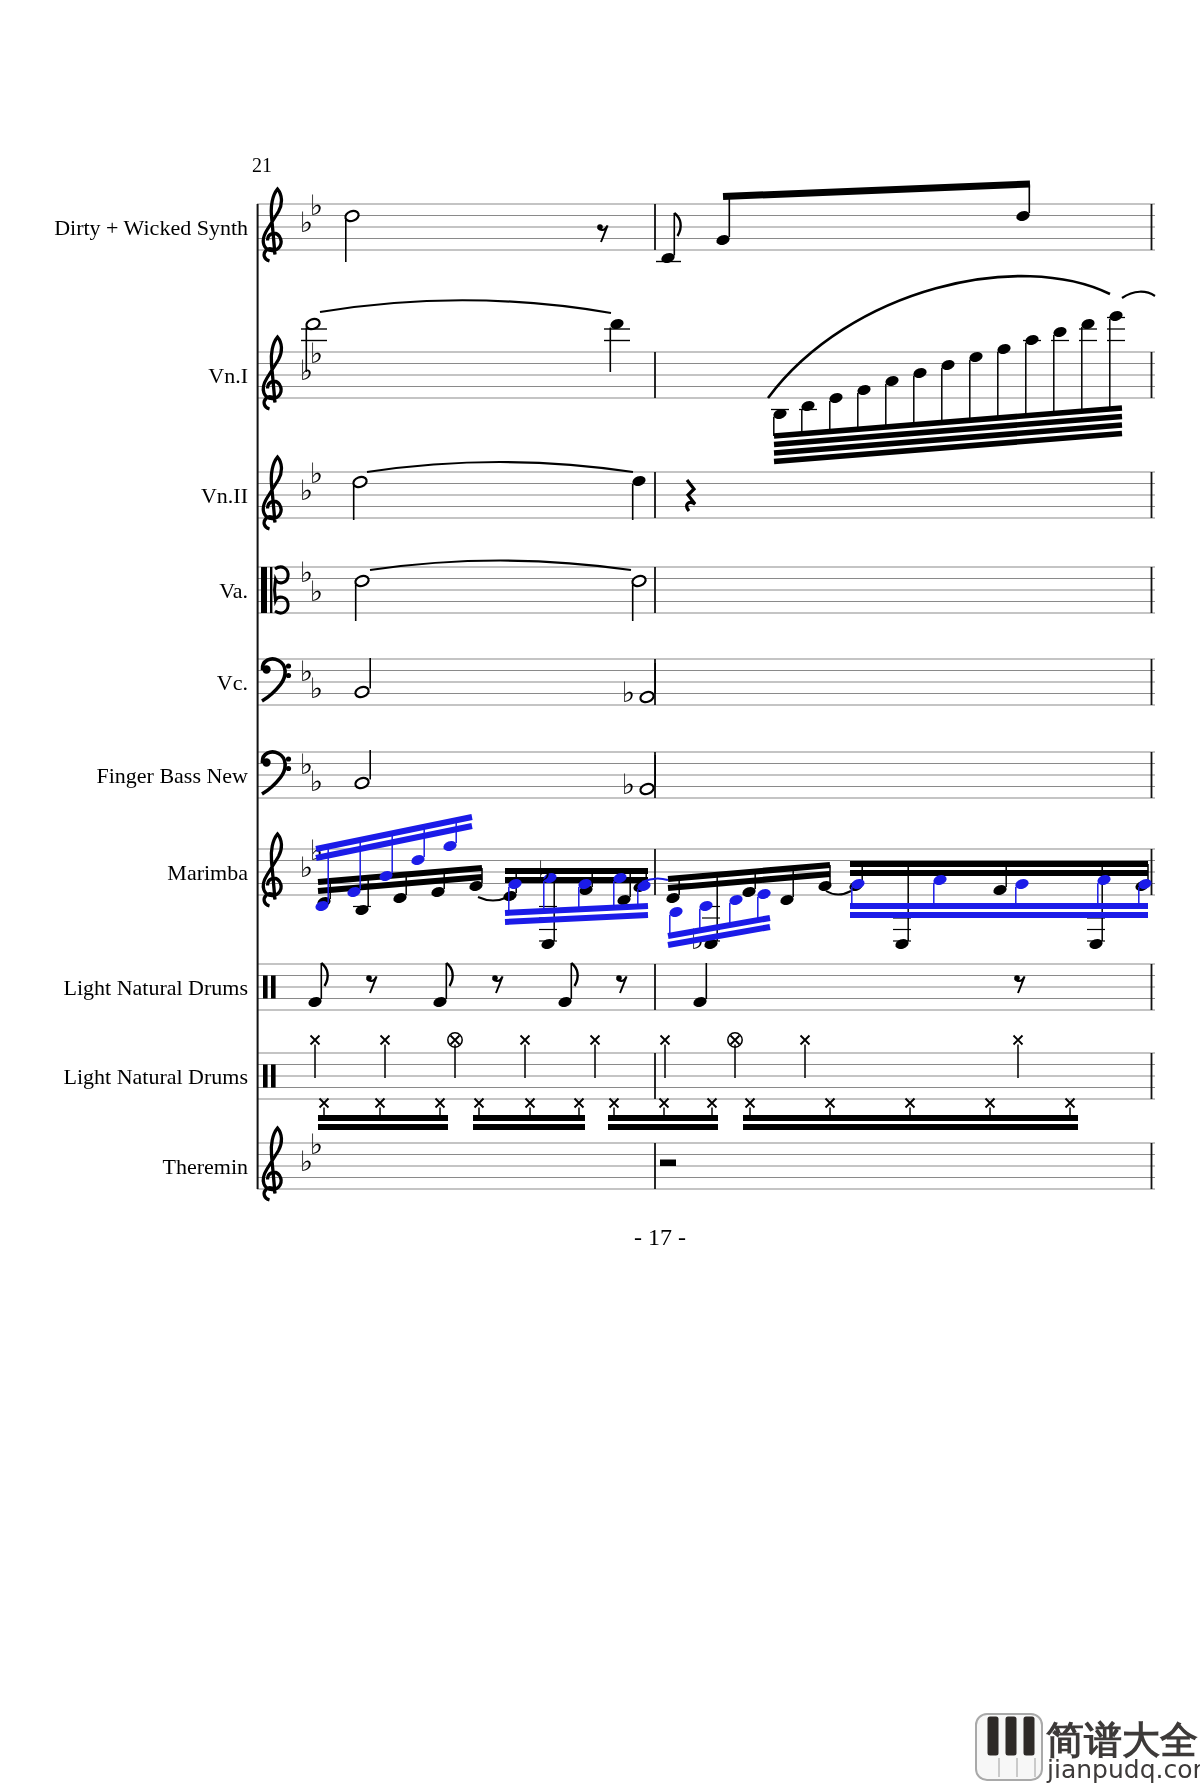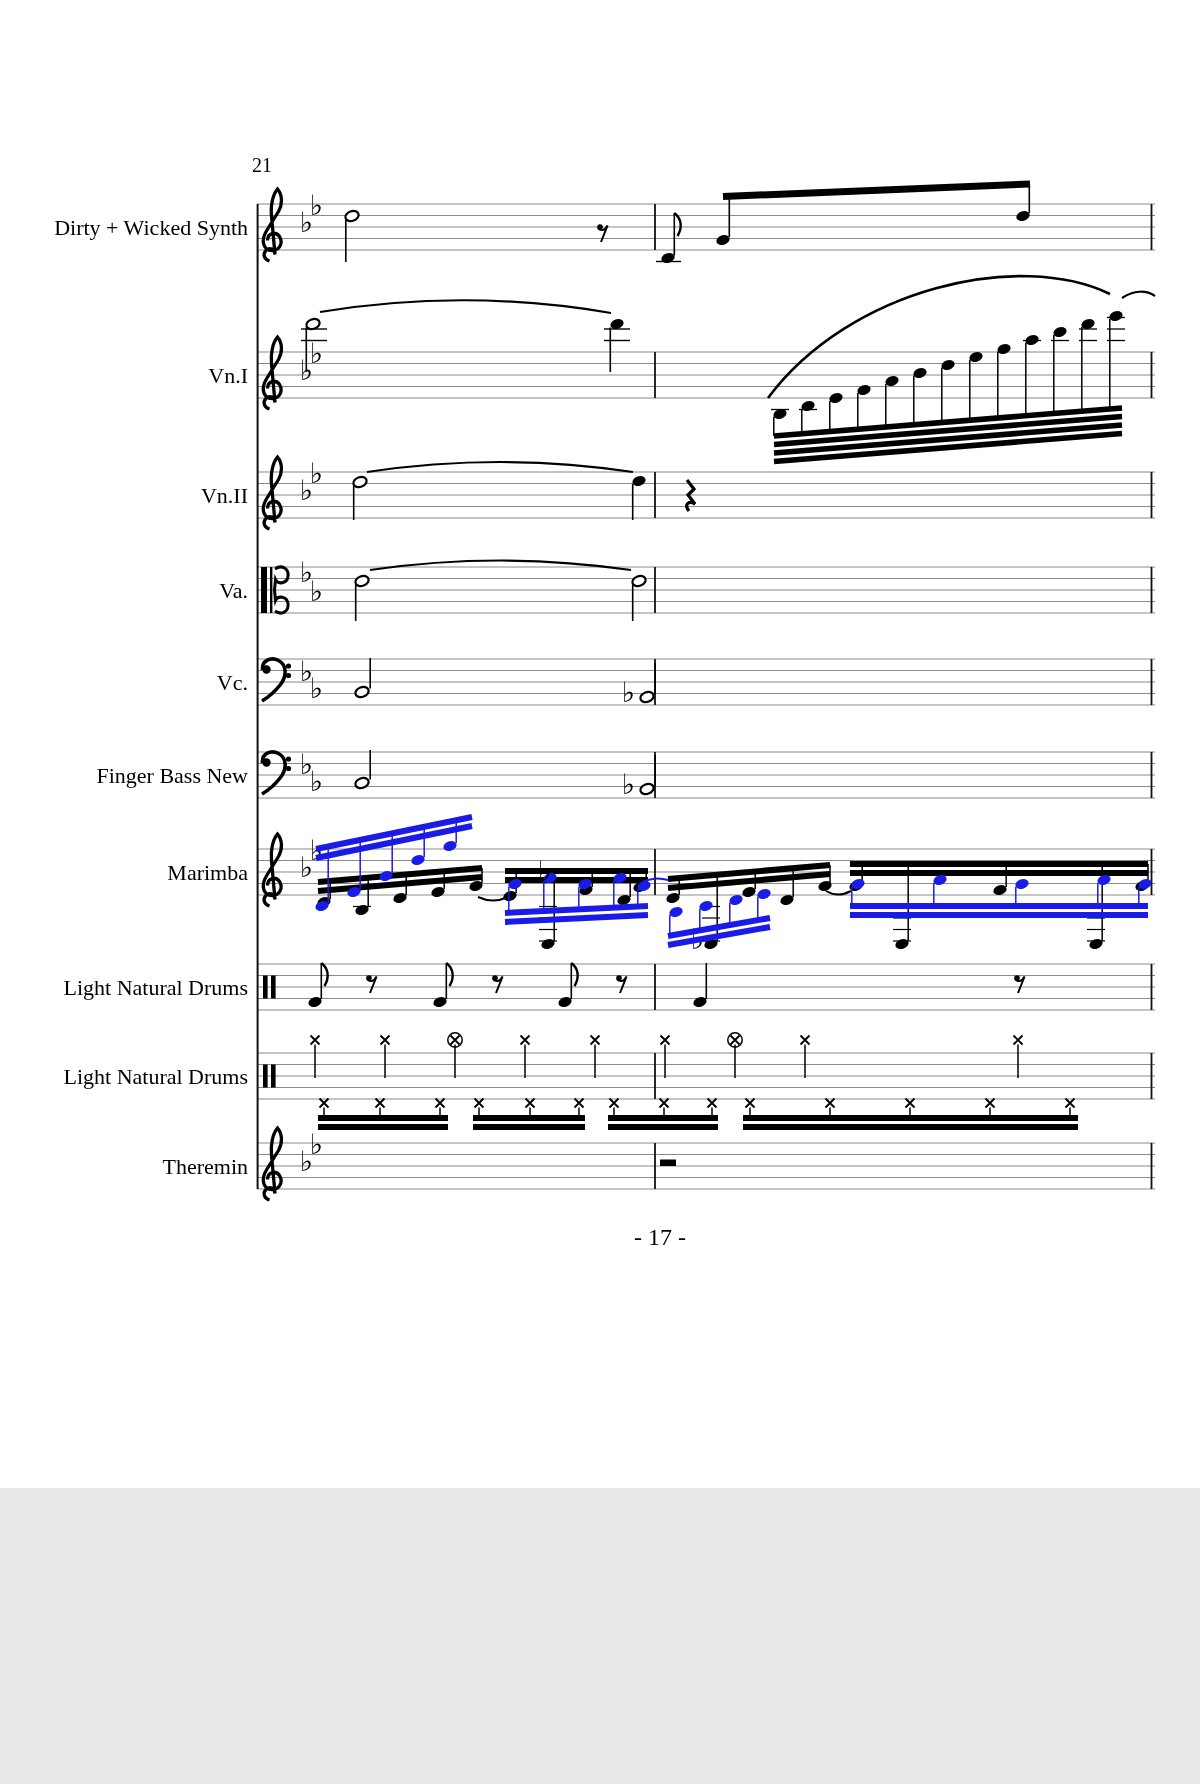--- a/index.html
+++ b/index.html
@@ -1,16 +1,16 @@
 <!DOCTYPE html>
 <html style="--ink: #000000; --voice-secondary: #1b1be8; --staff-line: #8a8a8a; --watermark-text: #3d3a39;"><head>
 <meta charset="utf-8">
 <style>
   html,body{margin:0;padding:0;background:#e8e8e8;}
-  .page{width:1200px;height:1488px;background:#ffffff;position:relative;margin:0 auto;overflow:hidden;}
+  .page{width:1200px;height:1784px;background:#ffffff;position:relative;margin:0 auto;overflow:hidden;}
   svg{display:block;}
   text{font-family:"Liberation Serif","DejaVu Serif",serif;fill:var(--ink,#000);}
   .inst-label{font-size:22px;}
   .measure-num{font-size:20px;}
   .page-num{font-size:24px;}
   .flat{font-family:"DejaVu Sans",sans-serif;font-size:28px;}
   .blue{color:var(--voice-secondary,#1b1be8);}
   .blk{color:#000;}
   .wm-cjk{font-family:"DejaVu Sans",sans-serif;font-size:38px;font-weight:bold;fill:var(--watermark-text,#3d3a39);}
   .wm-url{font-family:"DejaVu Sans",sans-serif;font-size:25px;fill:var(--watermark-text,#3d3a39);}

